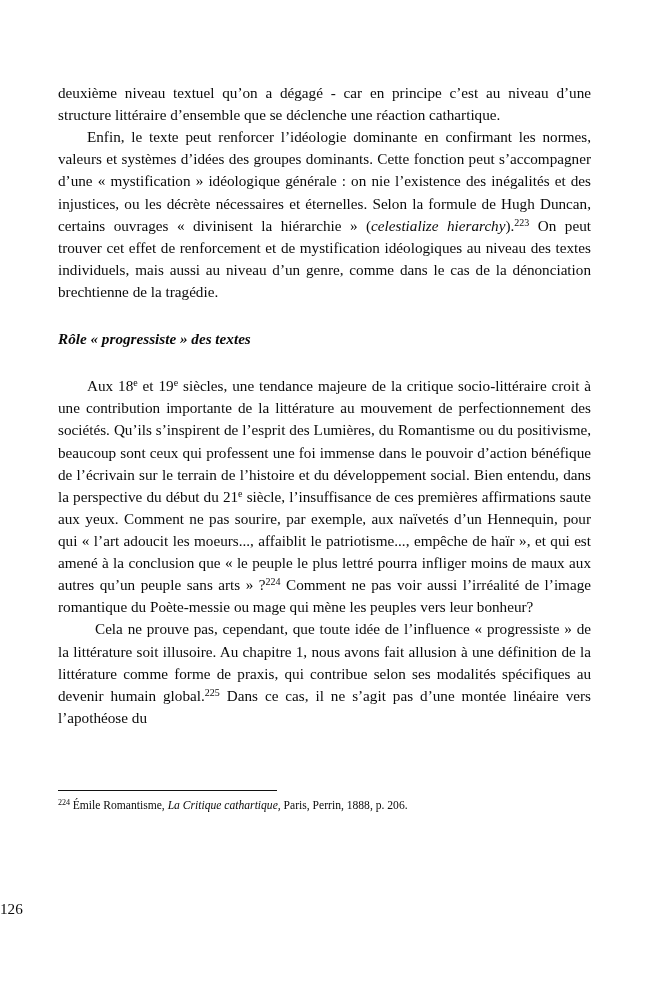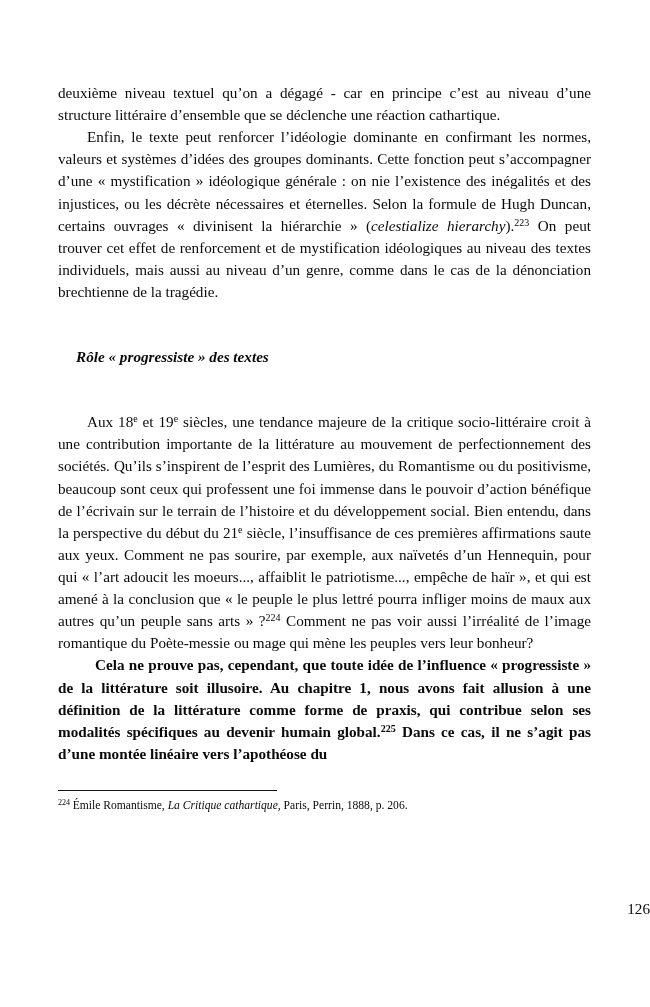--- a/index.html
+++ b/index.html
@@ -36,24 +36,24 @@
     margin: 0;
     font-size: 15.2px;
     line-height: 1.455;
     text-align: justify;
     text-justify: inter-word;
     hyphens: none;
     text-indent: 0;
   }
 
   p.indent { text-indent: 29px; }
-  p.indent-wide { text-indent: 37px; font-weight: bold; }
+  p.indent-wide { text-indent: 37px; }
 
   h2.section-heading {
-    margin: 18px;
+    margin: 0;
     font-size: 15.2px;
     font-weight: bold;
     font-style: italic;
     line-height: 1.455;
     text-align: left;
   }
 
   .gap-before-heading { height: 25px; }
   .gap-after-heading  { height: 25px; }
 
@@ -100,21 +100,21 @@
     vertical-align: 0.46em;
     line-height: 0;
     margin-right: 2.5px;
   }
 
   .page-number {
     position: absolute;
     left: 0;
     top: 899px;
     width: 650px;
-    text-align: right;
+    text-align: left;
     font-size: 15.2px;
     line-height: 1.3;
   }
 </style>
 </head>
 <body>
 
 <div class="page">
 
   <div class="text-column">

